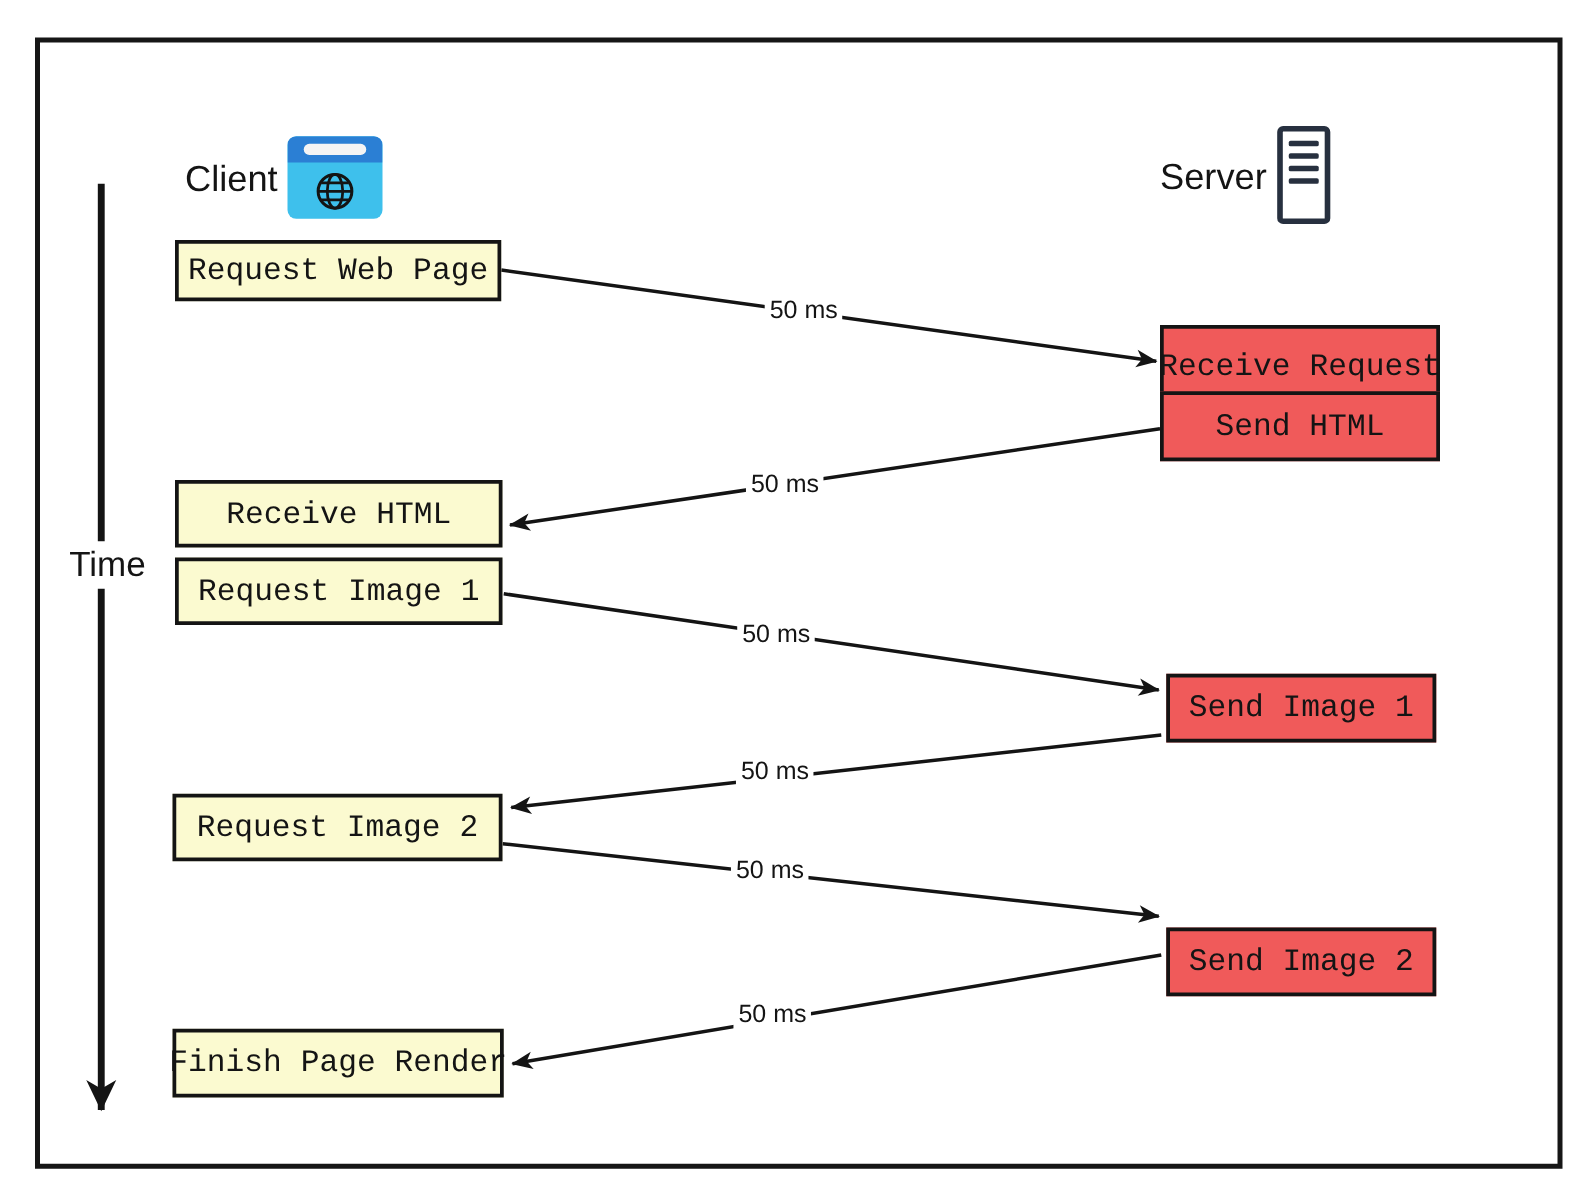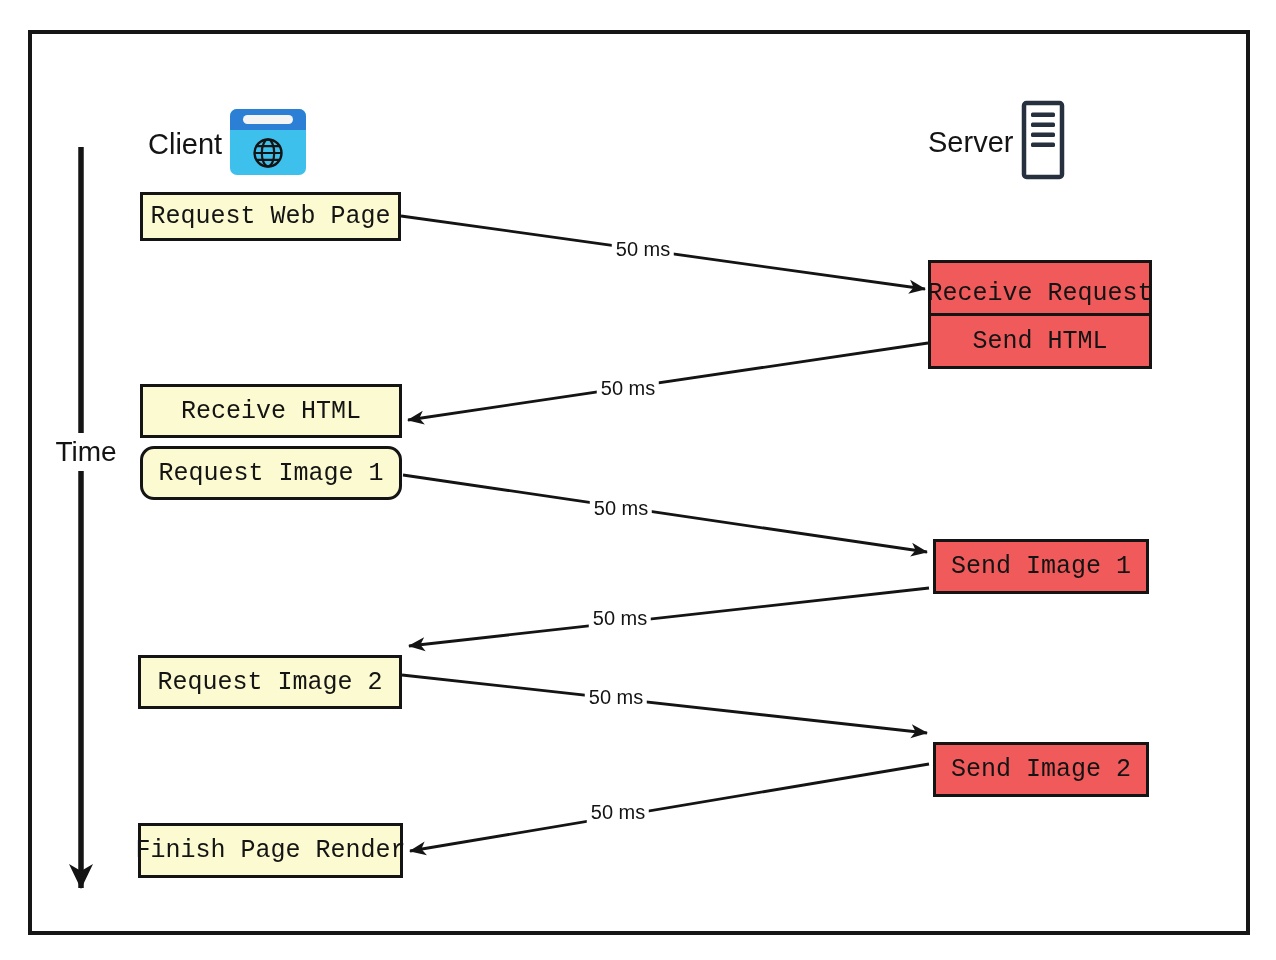--- a/index.html
+++ b/index.html
@@ -98,23 +98,23 @@
     white-space: nowrap;
     font-family: Liberation Mono, monospace;
   }
   .client-box { background: #FBFAD0; }
   .server-box { background: #F05A5A; }
 
   .b-request-web-page  { left: 140px; top: 192px; width: 261px; height: 49px; }
   .b-receive-request   { left: 928px; top: 260px; width: 224px; height: 67px; }
   .b-send-html         { left: 928px; top: 313px; width: 224px; height: 56px; }
   .b-receive-html      { left: 140px; top: 384px; width: 262px; height: 54px; }
-  .b-request-image-1   { left: 140px; top: 446px; width: 262px; height: 54px; border-radius: 14px; }
+  .b-request-image-1   { left: 140px; top: 446px; width: 262px; height: 54px; }
   .b-send-image-1      { left: 933px; top: 539px; width: 216px; height: 55px; text-align: center; }
-  .b-request-image-2   { left: 138px; top: 635px; width: 264px; height: 54px; margin-top: 20px; }
+  .b-request-image-2   { left: 138px; top: 635px; width: 264px; height: 54px; }
   .b-send-image-2      { left: 933px; top: 718px; width: 216px; height: 55px; margin-top: 24px; }
   .b-finish-page-render{ left: 138px; top: 823px; width: 265px; height: 55px; }
 </style>
 </head>
 <body>
 
 <div class="stage">
 
   <div class="frame"></div>
 

